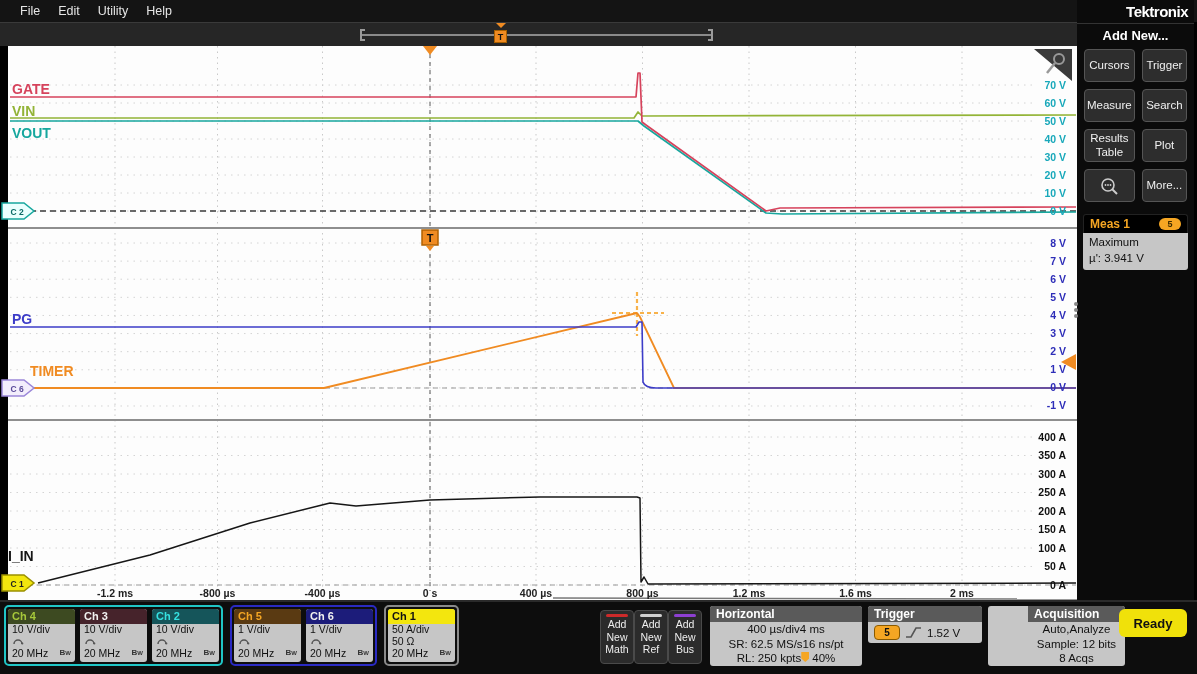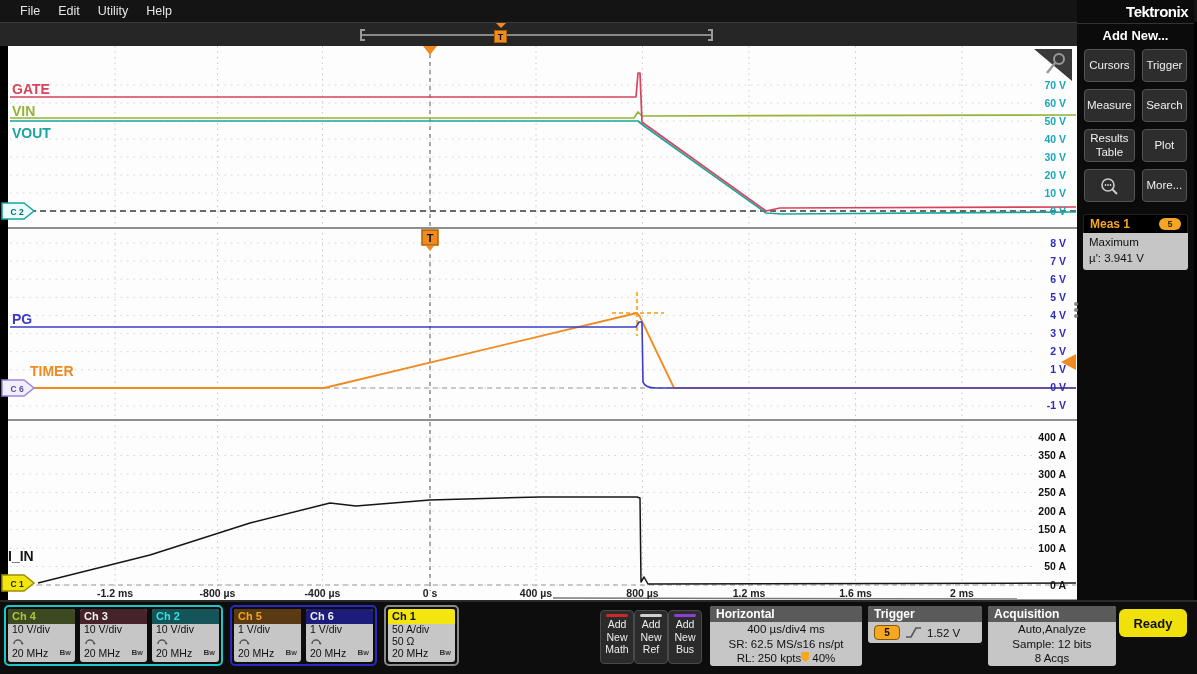--- a/index.html
+++ b/index.html
@@ -56,21 +56,21 @@
   #add-new-group{position:absolute;left:600px;top:8px;display:flex;gap:0;}
   .an-btn{width:34px;height:54px;background:#2b2b2b;border:1px solid #4a4a4a;border-radius:4px;color:#eee;
           font-size:10.5px;line-height:1.2;text-align:center;cursor:pointer;position:relative;
           display:flex;align-items:center;justify-content:center;box-sizing:border-box;}
   .an-stripe{position:absolute;top:3px;left:5px;right:5px;height:3px;border-radius:2px;}
   .panel{position:absolute;top:4px;background:#c6c6c6;border-radius:3px;overflow:hidden;font-size:11.5px;color:#111;cursor:pointer;}
   .panel-header{background:#5a5a5a;color:#fff;font-weight:bold;font-size:12px;padding:1px 6px;}
   .panel-row{display:flex;justify-content:center;padding:0 6px;line-height:14.5px;}
   #horizontal-panel{left:710px;width:152px;}
   #trigger-panel{left:868px;width:114px;}
-  #acquisition-panel{left:988px;width:128px;}
+  #acquisition-panel{left:988px;width:97px;padding-left:40px;}
   .trig-row{display:flex;align-items:center;gap:5px;padding:3px 6px;}
   #trig-src{background:#f5a623;border:1px solid #8a5a00;border-radius:4px;width:24px;height:13px;
             color:#111;font-weight:bold;font-size:10px;text-align:center;line-height:13px;}
   .pos-icon{display:inline-block;width:8px;height:10px;background:#f5a623;
             clip-path:polygon(0 0,100% 0,100% 65%,50% 100%,0 65%);margin-right:3px;}
   #ready-btn{position:absolute;left:1119px;top:7px;width:68px;height:28px;background:#f0e10a;border-radius:6px;
              color:#111;font-size:13px;font-weight:bold;display:flex;align-items:center;justify-content:center;}
 </style>
 </head>
 <body>

